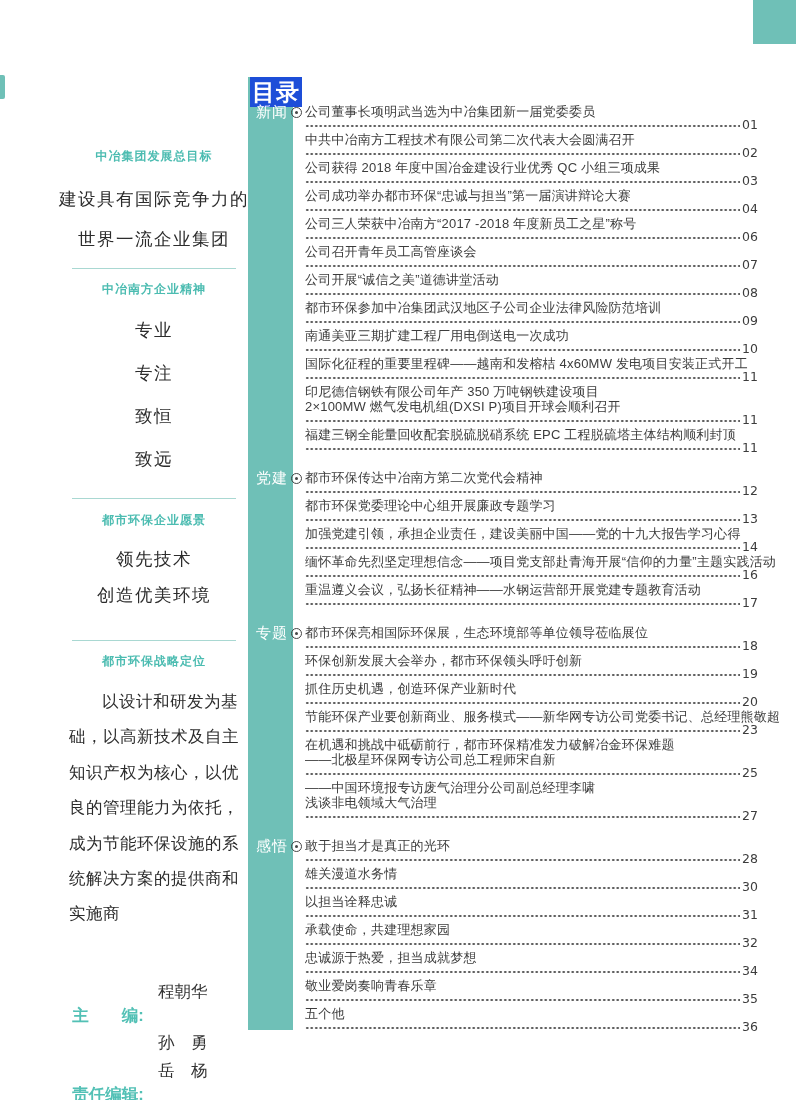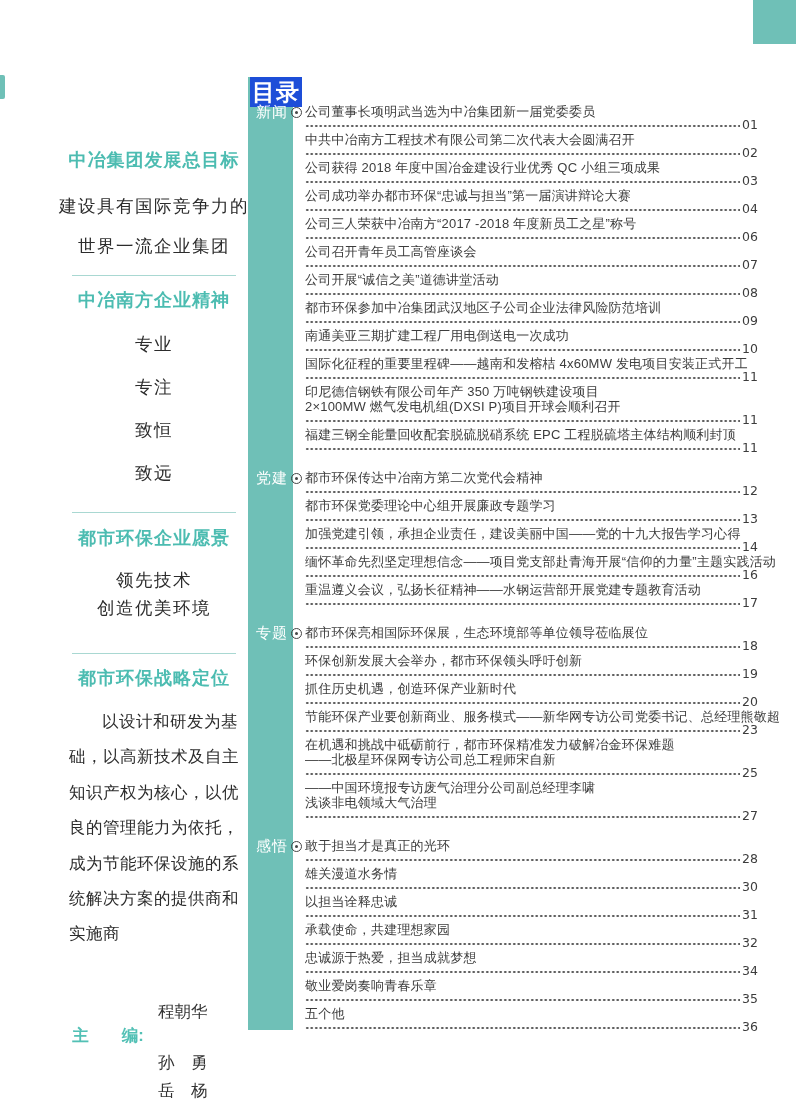--- a/index.html
+++ b/index.html
@@ -7,21 +7,21 @@
     width:800px;height:1100px;position:relative;background:#ffffff;
     font-family:"Liberation Sans","DejaVu Sans",sans-serif;
     -webkit-font-smoothing:antialiased;overflow:hidden;
   }
   
   .corner-box{position:absolute;left:753px;top:0;width:43px;height:44px;background:#6fc0b7;}
   .edge-tab{position:absolute;left:0;top:75px;width:5px;height:24px;background:#6fc0b7;border-radius:0 2px 2px 0;}
 
   
   .sidebar{position:absolute;left:58px;top:148px;width:192px;text-align:center;color:#2f2f2f;}
-  .sb-heading{color:#4cbcb1;font-size:18px;font-weight:bold;letter-spacing:1px;}
+  .sb-heading{color:#4cbcb1;font-size:12px;font-weight:bold;letter-spacing:1px;}
   .sb-serif{font-family:"Liberation Serif","DejaVu Serif",serif;font-size:17.5px;letter-spacing:1.5px;color:#2c2c2c;}
   .sb-divider{border:none;border-top:1px solid #a9d8d2;width:164px;margin:0 auto;}
   .sb-par{width:170px;margin:0 auto;text-align:justify;font-family:"Liberation Serif","DejaVu Serif",serif;
           font-size:16.5px;color:#2c2c2c;letter-spacing:0.5px;}
   .sb-par .pline{line-height:35.4px;height:35.4px;text-align:justify;text-align-last:justify;}
   .sb-par .pline.first{text-indent:2em;text-align-last:left;}
   .sb-par .pline.last{text-align-last:left;}
 
   .credits{margin-top:46px;width:190px;}
   .credit-row{display:flex;line-height:27.5px;font-size:16.5px;}
@@ -65,21 +65,21 @@
   <div class="sb-block">
     <div class="sb-heading" style="margin-top:12px;margin-bottom:20px;">中冶南方企业精神</div>
     <div class="sb-serif" style="margin-bottom:19px;">专业</div>
     <div class="sb-serif" style="margin-bottom:19px;">专注</div>
     <div class="sb-serif" style="margin-bottom:19px;">致恒</div>
     <div class="sb-serif">致远</div>
   </div>
   <hr class="sb-divider" style="margin-top:27px;">
   <div class="sb-block">
     <div class="sb-heading" style="margin-top:13px;margin-bottom:18px;">都市环保企业愿景</div>
-    <div class="sb-serif" style="margin-bottom:4px;">领先技术</div>
+    <div class="sb-serif" style="margin-bottom:12px;">领先技术</div>
     <div class="sb-serif">创造优美环境</div>
   </div>
   <hr class="sb-divider" style="margin-top:33px;">
   <div class="sb-block">
     <div class="sb-heading" style="margin-top:12px;margin-bottom:14px;">都市环保战略定位</div>
     <div class="sb-par">
       <div class="pline first">以设计和研发为基</div>
       <div class="pline">础，以高新技术及自主</div>
       <div class="pline">知识产权为核心，以优</div>
       <div class="pline">良的管理能力为依托，</div>

